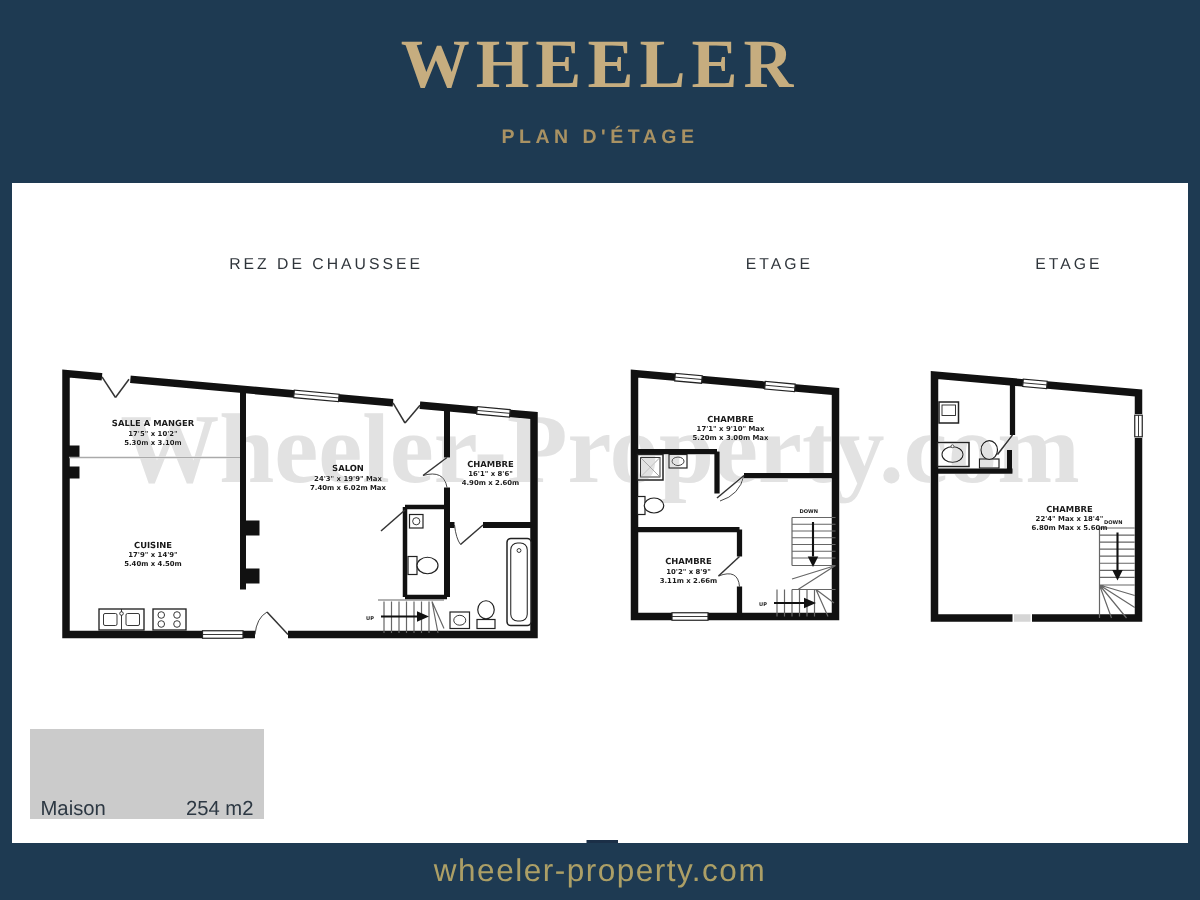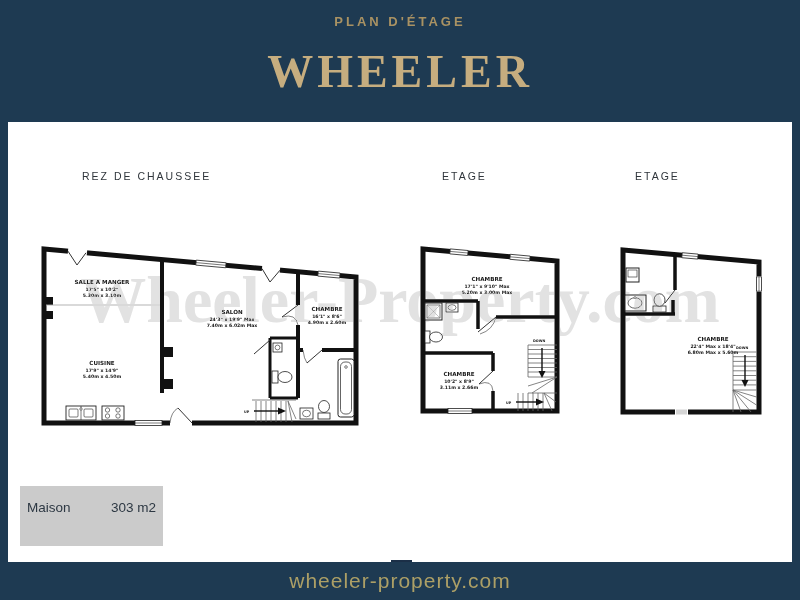--- a/index.html
+++ b/index.html
@@ -6,37 +6,37 @@
   #page{position:relative;width:800px;height:600px;background:#1e3a52;overflow:hidden;
         font-family:"Liberation Sans",sans-serif;}
   
   #header{position:absolute;left:0;top:0;width:800px;height:122px;background:#1e3a52;text-align:center;}
   #logo{margin-top:16px;font-family:"Liberation Serif",serif;font-weight:bold;font-size:46px;
         letter-spacing:4px;color:#c6ad7f;}
   #subtitle{margin-top:14px;font-size:13px;letter-spacing:3px;color:#a99263;font-weight:bold;}
   
   #panel{position:absolute;left:8px;top:122px;width:784px;height:440px;background:#ffffff;}
   .plan-title{position:absolute;top:170px;font-size:10.5px;letter-spacing:2px;color:#2f353b;
-              text-align:left;}
+              text-align:right;}
   #title-rdc{left:82px;width:200px;}
   #title-etage1{left:442px;width:100px;}
   #title-etage2{left:635px;width:100px;}
   .plan{position:absolute;}
   #plan1{left:40px;top:243px;}
   #plan2{left:420px;top:245px;}
   #plan3{left:620px;top:246px;}
   
   #watermark{position:absolute;left:0;top:252px;width:800px;height:96px;line-height:96px;
              text-align:center;white-space:nowrap;overflow:hidden;
              font-family:"Liberation Serif",serif;font-weight:bold;font-size:66px;
              color:#e2e2e2;mix-blend-mode:darken;pointer-events:none;}
   
-  #summary{position:absolute;left:20px;top:486px;width:143px;height:60px;background:#cbcbcb;
-           display:flex;flex-direction:column;justify-content:space-between;
-           padding:14px 7px;box-sizing:border-box;}
+  #summary{position:absolute;left:20px;top:486px;width:156px;height:60px;background:#cbcbcb;
+           display:flex;flex-direction:column;justify-content:flex-end;
+           padding:0 7px;box-sizing:border-box;}
   .srow{display:flex;justify-content:space-between;font-size:13.5px;color:#2d3843;}
   
   #footer{position:absolute;left:0;bottom:0;width:800px;height:38px;background:#1e3a52;
           text-align:center;line-height:38px;font-size:21px;letter-spacing:1px;color:#ac9f66;}
   #page-badge{position:absolute;left:391px;top:560px;width:21px;height:7px;background:#1b2f47;}
   
   .rname{font-family:"DejaVu Sans",sans-serif;font-size:5.6px;font-weight:bold;fill:#1a1a1a;}
   .rdim{font-family:"DejaVu Sans",sans-serif;font-size:4.6px;font-weight:bold;fill:#1a1a1a;}
   .slabel{font-family:"DejaVu Sans",sans-serif;font-size:3.4px;font-weight:bold;fill:#1a1a1a;}
   .wall{stroke:#111;fill:#fff;stroke-linejoin:miter;}
@@ -44,22 +44,22 @@
   .thin{stroke:#333;fill:none;}
   .fix{stroke:#222;fill:#fff;}
   .tread{stroke:#666;stroke-width:0.8;fill:none;}
 </style>
 </head>
 <body>
 
 <div id="page">
 
   <div id="header">
+    <div id="logo">WHEELER</div>
     <div id="subtitle">PLAN D'ÉTAGE</div>
-    <div id="logo">WHEELER</div>
   </div>
 
   <div id="panel"></div>
 
   <div class="plan-title" id="title-rdc">REZ DE CHAUSSEE</div>
   <div class="plan-title" id="title-etage1">ETAGE</div>
   <div class="plan-title" id="title-etage2">ETAGE</div>
 
   <svg id="plan1" class="plan" width="320" height="190" viewBox="0 0 320 190">
 
@@ -309,21 +309,21 @@
       <text class="rdim" x="93" y="101.5">22'4" Max x 18'4"</text>
       <text class="rdim" x="93" y="107.5">6.80m Max x 5.60m</text>
     </g>
   </svg>
 
   <div id="watermark">Wheeler-Property.com</div>
 
   <div id="summary">
     <div class="srow">
       <span>Maison</span>
-      <span>303 m2</span>
+      <span>254 m2</span>
     </div>
   </div>
 
   <div id="page-badge"></div>
 
   <div id="footer">
     <span>wheeler-property.com</span>
   </div>
 
 </div>

